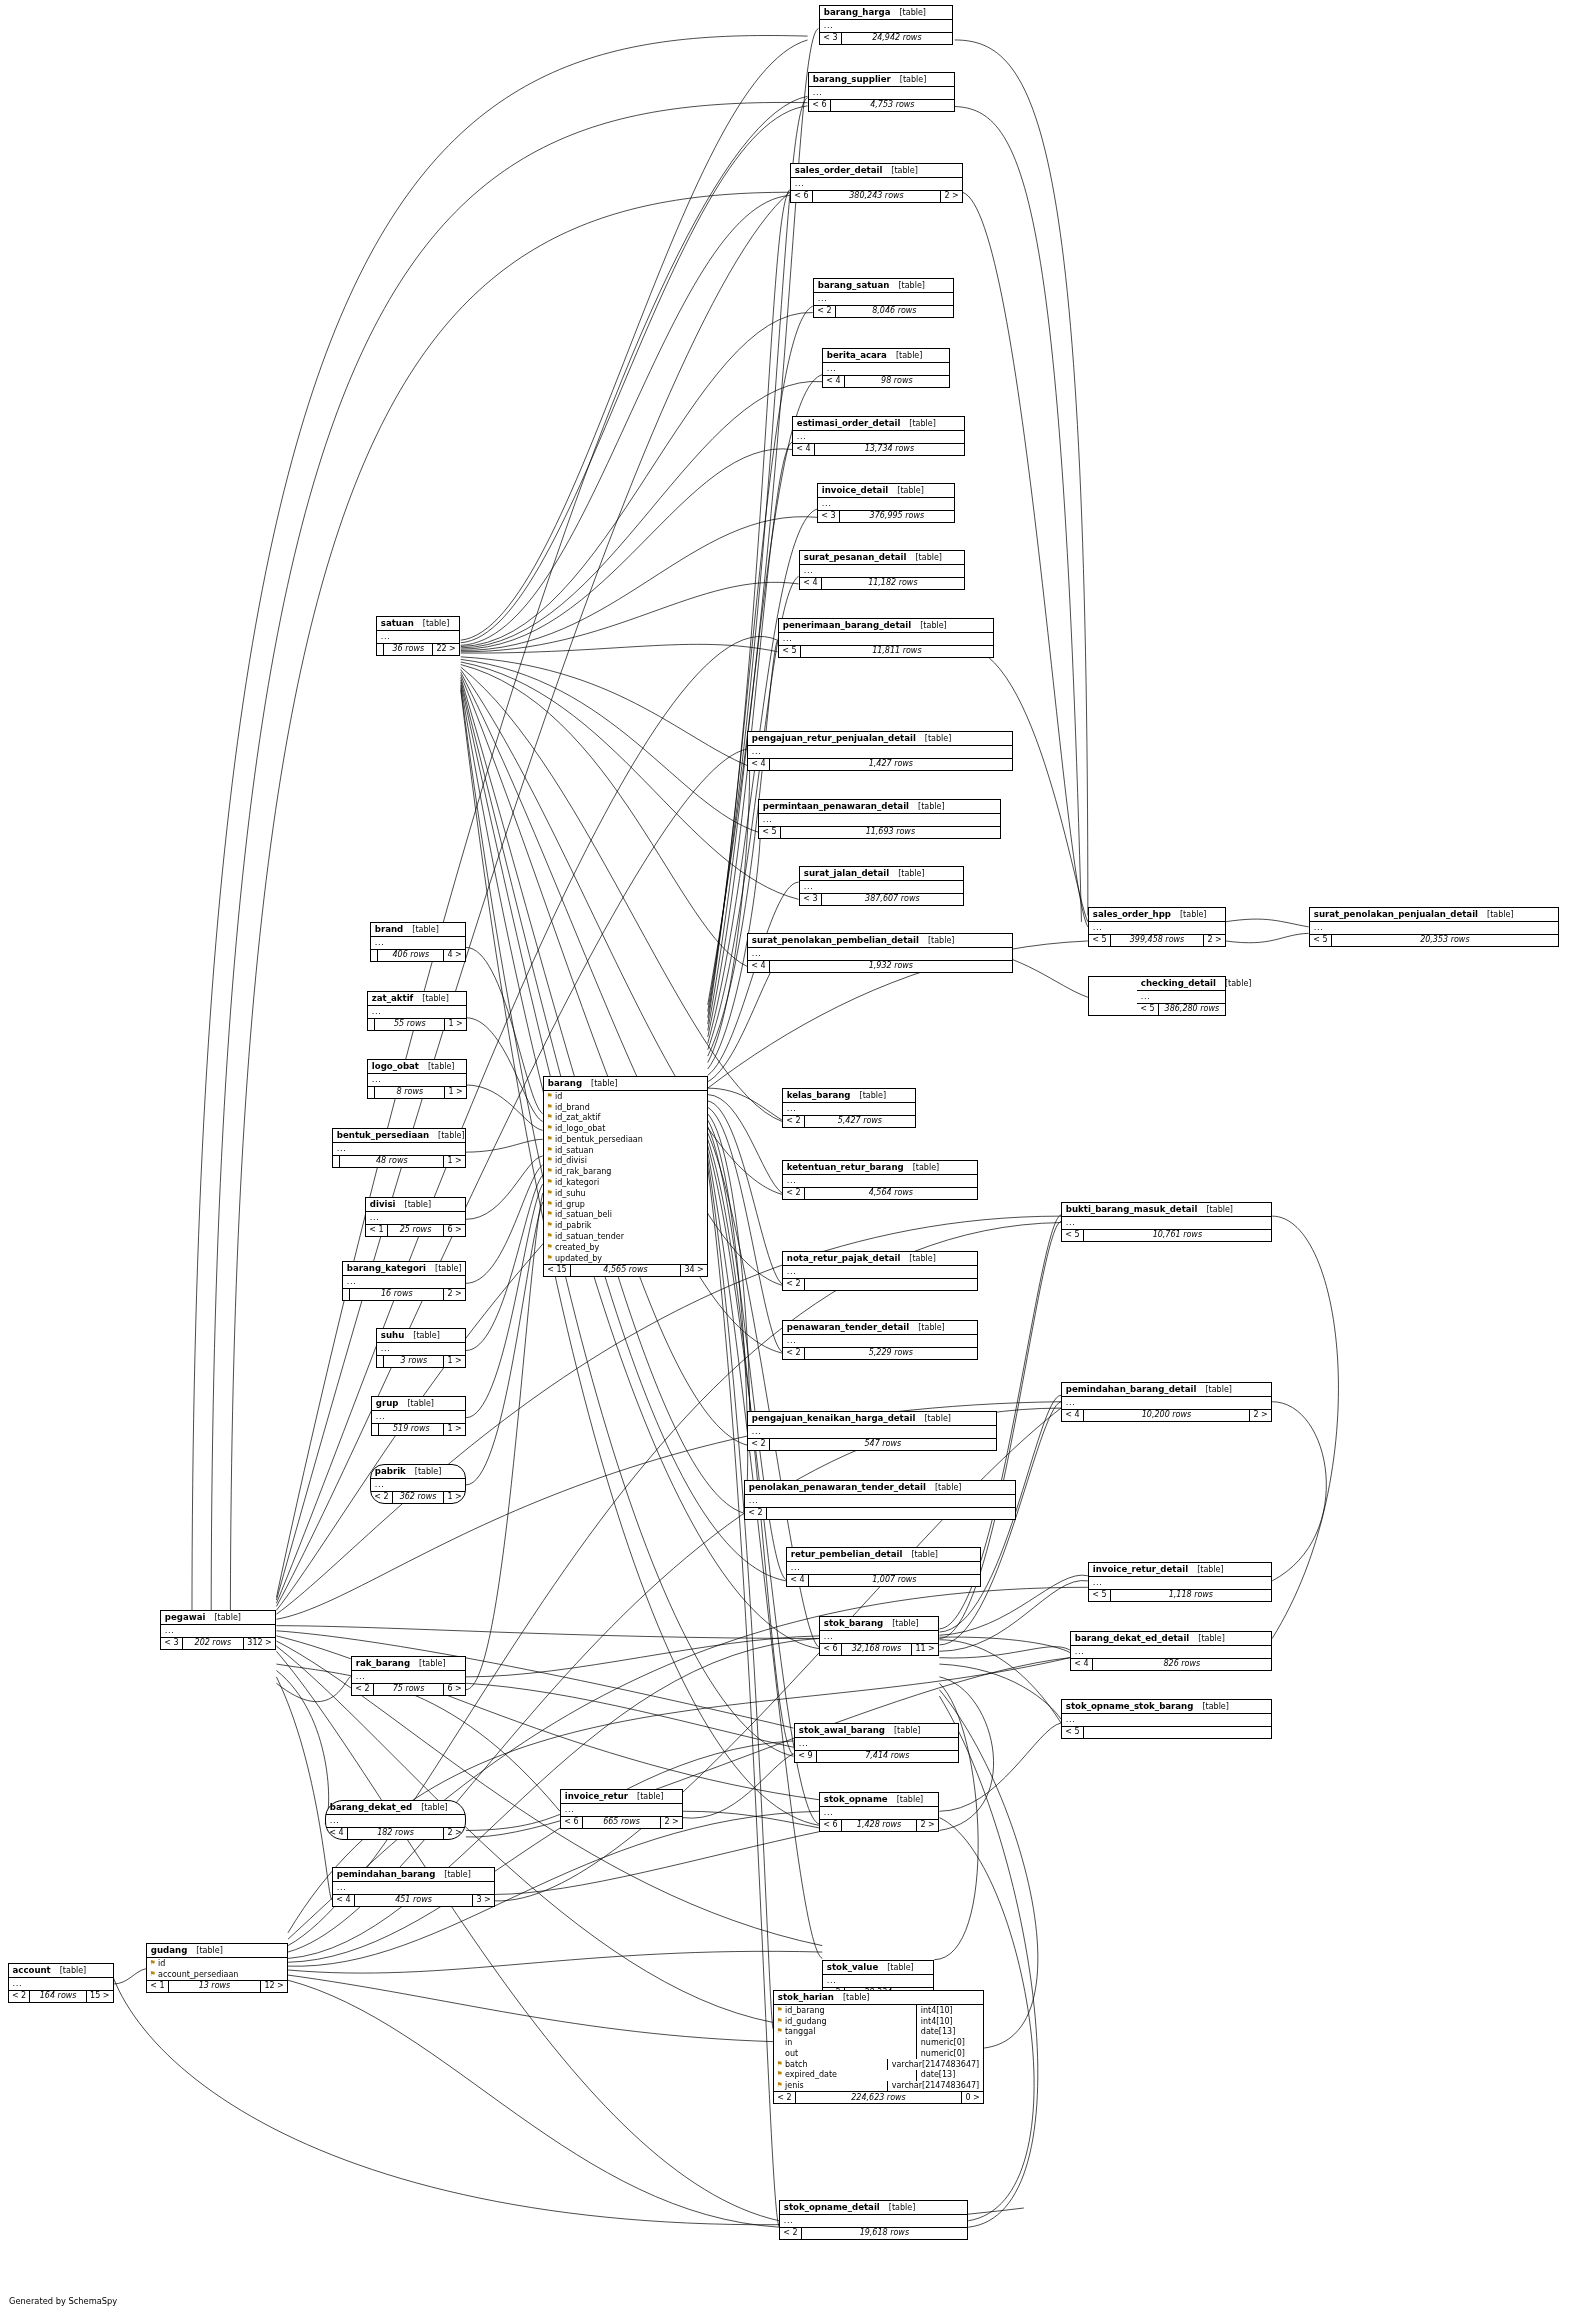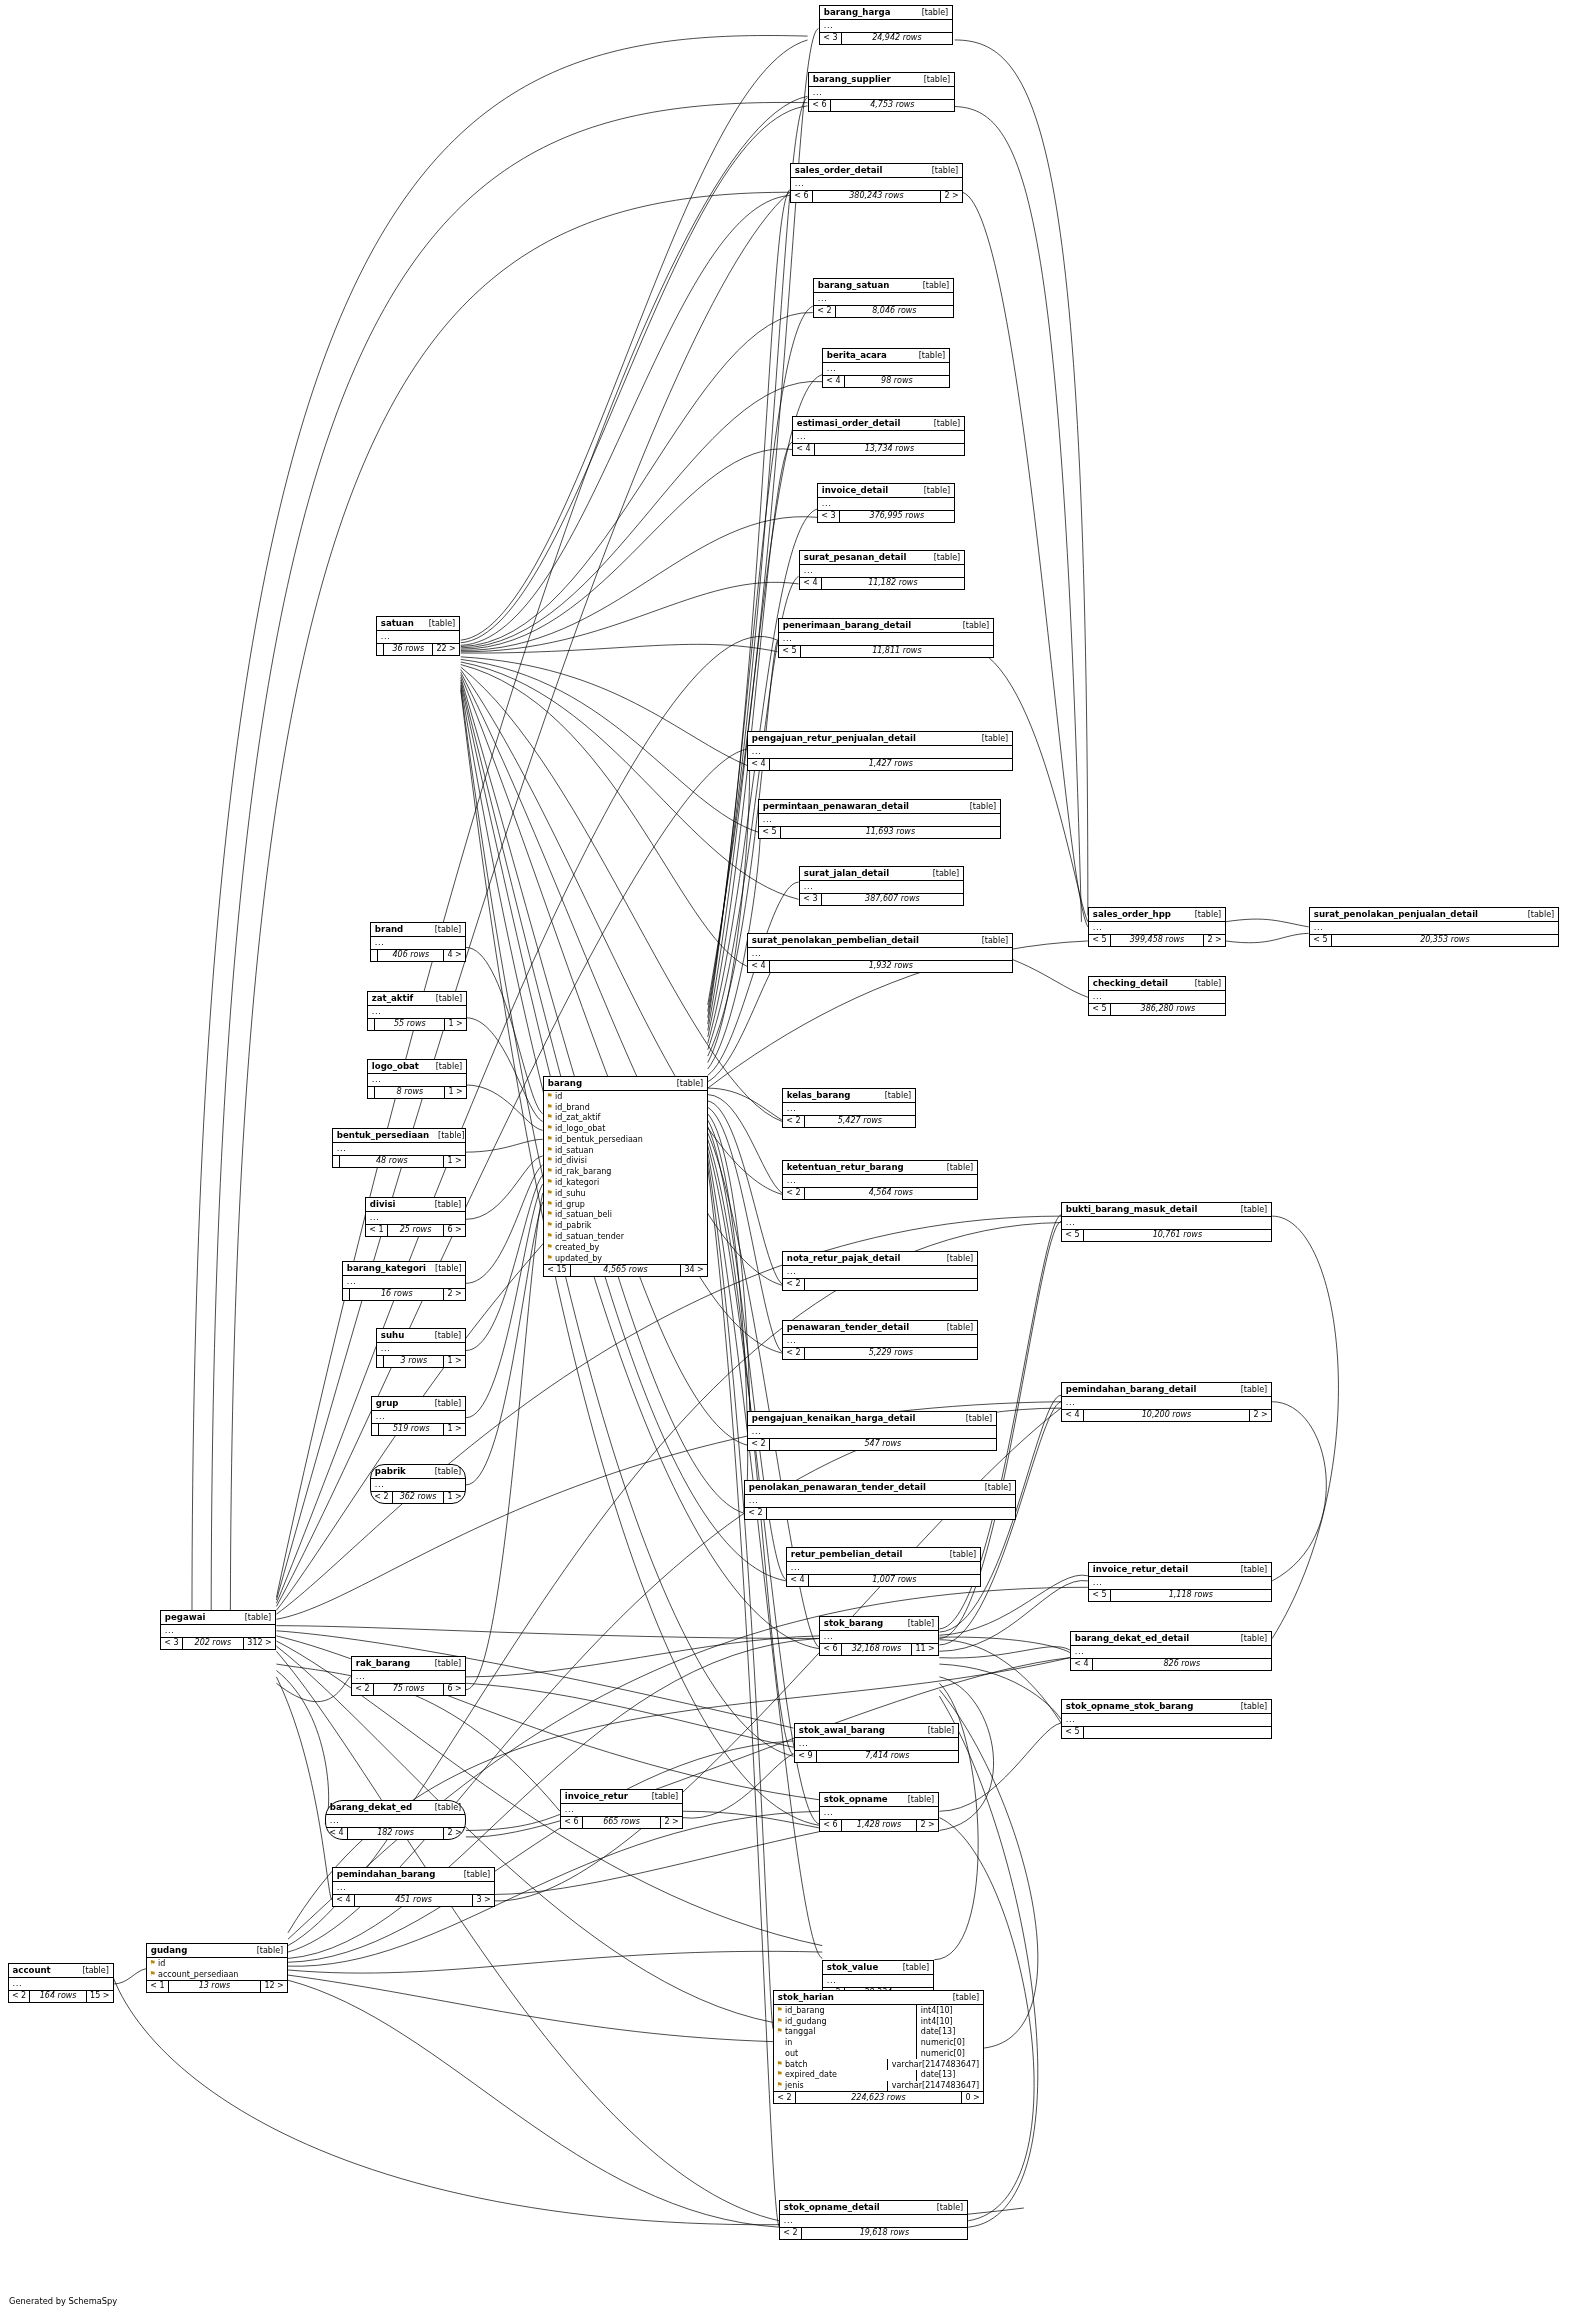--- a/index.html
+++ b/index.html
@@ -29,21 +29,20 @@
     position: absolute;
     border: 0.6px solid #000000;
     background: #ffffff;
     box-sizing: border-box;
     font-size: 8.3px;
     color: #000000;
   }
   .node .title {
     display: flex;
     align-items: center;
-    justify-content: space-between;
     padding: 1.3px 3.8px 1.9px 3.8px;
     border-bottom: 0.6px solid #000000;
     white-space: nowrap;
   }
   .node .title .tname {
     font-weight: bold;
     font-size: 8.6px;
   }
   .node .title .ttype {
     font-size: 8px;
@@ -433,21 +432,21 @@
       <div class="title">
         <span class="tname">surat_penolakan_penjualan_detail</span>
         <span class="ttype">[table]</span>
       </div>
       <div class="ellipsis">...</div>
       <div class="footer">
         <div class="fl">&lt; 5</div>
         <div class="fm last">20,353 rows</div>
       </div>
     </div>
-    <div class="node" style="left: 1088px; top: 976px; width: 138px;">
+    <div class="node" style="left: 1088px; top: 976px; width: 138px; padding-left: 48px;">
       <div class="title">
         <span class="tname">checking_detail</span>
         <span class="ttype">[table]</span>
       </div>
       <div class="ellipsis">...</div>
       <div class="footer">
         <div class="fl">&lt; 5</div>
         <div class="fm last">386,280 rows</div>
       </div>
     </div>

